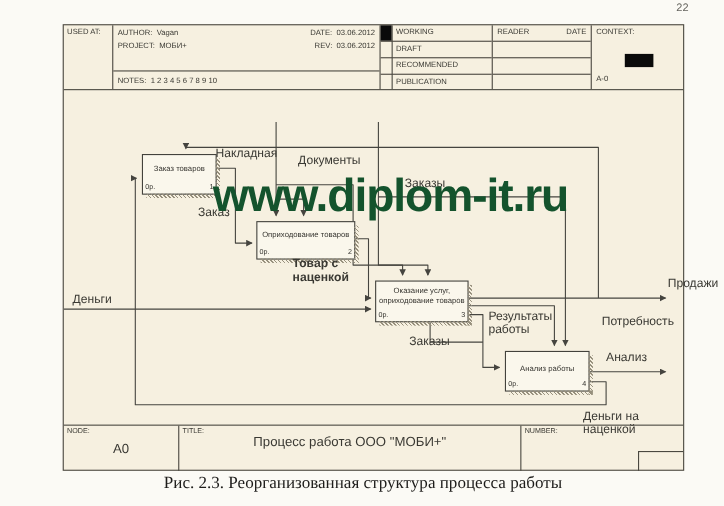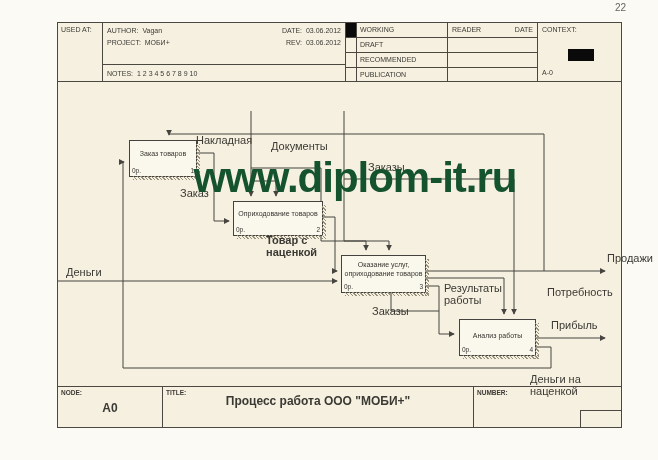--- a/index.html
+++ b/index.html
@@ -44,21 +44,21 @@
   .abox .num { position:absolute; right:2px; bottom:1px; font-size:6.5px; }
   .abox .blabel { display:block; padding:0 2px; }
   .b1 { left:71px; top:29px; width:68px; height:37px; } .b1 .blabel { padding-top:9px; }
   .b2 { left:175px; top:90px; width:90px; height:35px; } .b2 .blabel { padding-top:8px; }
   .b3 { left:283px; top:144px; width:85px; height:38px; } .b3 .blabel { padding-top:5px; }
   .b4 { left:401px; top:208px; width:77px; height:37px; } .b4 .blabel { padding-top:12px; }
   .alabel { position:absolute; font-size:11px; color:#3a3933; line-height:1.1; }
 
   
   .ftr { position:absolute; left:0; top:363px; width:563px; height:41px; border-top:1px solid #4a4840; font-size:6.5px; }
-  .ftr .fcell { position:absolute; top:0; height:41px; box-sizing:border-box; border-right:1px solid #4a4840;font-weight:bold; }
+  .ftr .fcell { position:absolute; top:0; height:41px; box-sizing:border-box; border-right:1px solid #4a4840; }
   .f-node { left:0; width:105px; }
   .f-title { left:105px; width:311px; }
   .f-number { left:416px; width:147px; border-right:none !important; }
   .fcap { position:absolute; left:3px; top:2px; }
   .node-val { position:absolute; left:0; right:0; top:14px; text-align:center; font-size:12px; }
   .title-val { position:absolute; left:0; right:0; top:7px; text-align:center; font-size:12px; }
   .num-box { position:absolute; right:0; bottom:0; width:40px; height:17px; border-left:1px solid #4a4840; border-top:1px solid #4a4840; }
 
   .watermark { position:absolute; left:95px; top:153px; width:520px; text-align:center;
     font-weight:bold; font-size:42px; line-height:50px; letter-spacing:-1px; color:#14532d; z-index:20; }
@@ -184,21 +184,21 @@
       <div class="alabel" style="left:138px; top:23px;">Накладная</div>
       <div class="alabel" style="left:213px; top:29px;text-align:right;">Документы</div>
       <div class="alabel" style="left:310px; top:50px;">Заказы</div>
       <div class="alabel" style="left:122px; top:76px;">Заказ</div>
       <div class="alabel" style="left:208px; top:123px; width:62px;font-weight:bold;">Товар с наценкой</div>
       <div class="alabel" style="left:8px; top:155px;text-align:center;">Деньги</div>
       <div class="alabel" style="left:314px; top:194px;">Заказы</div>
       <div class="alabel" style="left:386px; top:171px; width:78px;">Результаты работы</div>
       <div class="alabel" style="left:503px; top:141px;padding-left:46px;">Продажи</div>
       <div class="alabel" style="left:489px; top:175px;">Потребность</div>
-      <div class="alabel" style="left:493px; top:208px;">Прибыль</div>
+      <div class="alabel" style="left:493px; top:208px;">Анализ</div>
       <div class="alabel" style="left:472px; top:262px; width:66px;">Деньги на наценкой</div>
     </div>
 
     <div class="ftr">
       <div class="fcell f-node">
         <span class="fcap">NODE:</span>
         <div class="node-val">A0</div>
       </div>
       <div class="fcell f-title">
         <span class="fcap">TITLE:</span>
@@ -206,13 +206,14 @@
       </div>
       <div class="fcell f-number">
         <span class="fcap">NUMBER:</span>
         <div class="num-box"></div>
       </div>
     </div>
   </div>
 
   <div class="watermark">www.diplom-it.ru</div>
 
+  <div class="caption">Рис. 2.3. Реорганизованная структура процесса работы</div>
 </div>
 
 </body></html>

